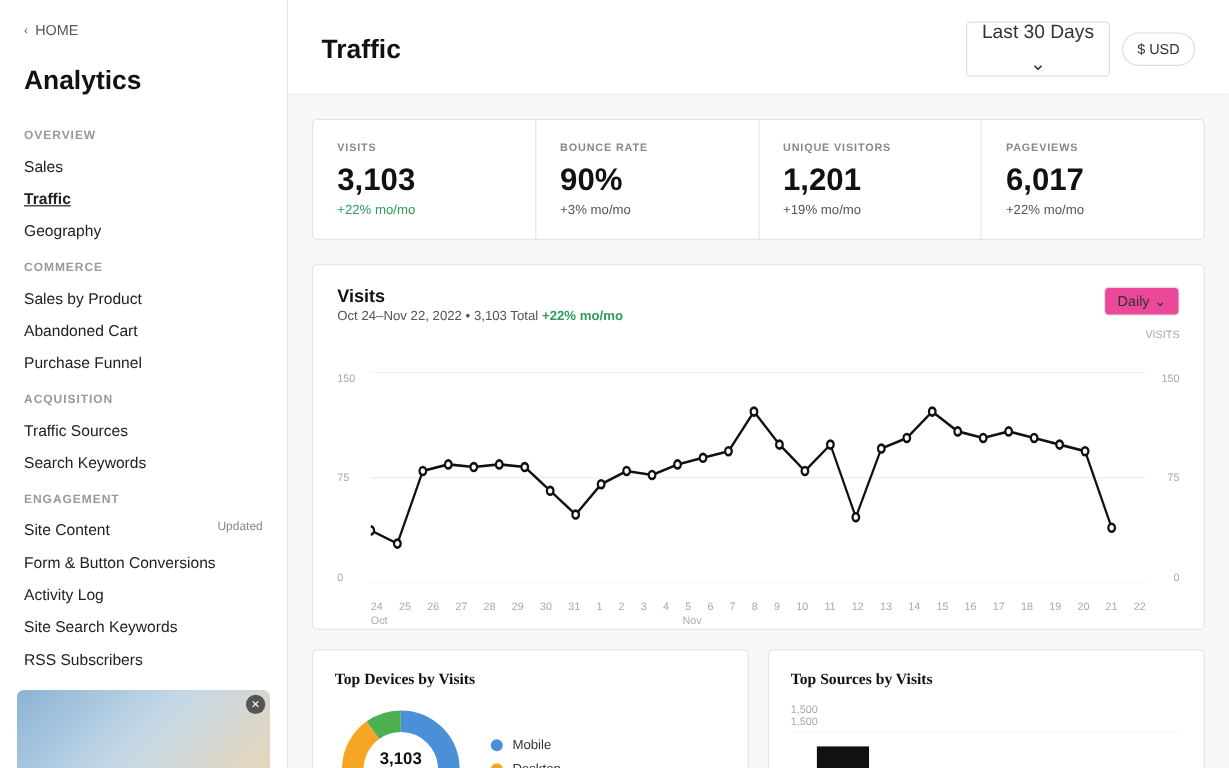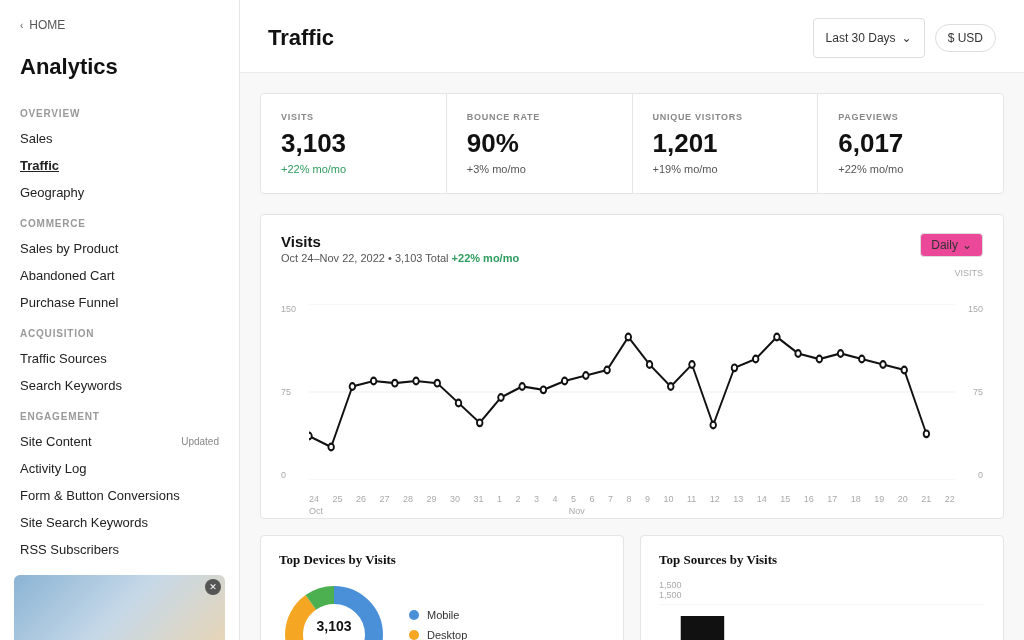--- a/index.html
+++ b/index.html
@@ -23,21 +23,21 @@
     .sidebar-home .chevron { font-size: 10px; }
     .sidebar-title {
       padding: 8px 20px 16px;
       font-size: 22px; font-weight: 700; color: #111;
     }
     .sidebar-section-label {
       padding: 12px 20px 6px;
       font-size: 10px; font-weight: 600; color: #999; letter-spacing: 0.08em; text-transform: uppercase;
     }
     .sidebar-item {
-      display: flex; align-items: center; justify-content: space-between;
+      display: flex; justify-content: space-between;
       padding: 6px 20px;
       font-size: 13px; color: #222; cursor: pointer;
     }
     .sidebar-item.active { font-weight: 700; text-decoration: underline; }
     .sidebar-item .badge {
       font-size: 10px; color: #888; font-weight: 400;
     }
     .sidebar-bottom-image {
       margin: 12px 14px 0;
       height: 72px;
@@ -70,22 +70,22 @@
     .main-header {
       display: flex; align-items: center; justify-content: space-between;
       padding: 18px 28px 14px;
       background: #fff;
       border-bottom: 1px solid #ebebeb;
     }
     .main-title { font-size: 22px; font-weight: 700; color: #111; }
     .header-controls { display: flex; align-items: center; gap: 10px; }
     .date-range-btn {
       display: flex; align-items: center; gap: 6px;
-      padding: 12px 12px; border: 1px solid #ddd; border-radius: 4px;
-      font-size: 12px; color: #333; background: #fff; cursor: pointer;
+      padding: 0 12px; border: 1px solid #ddd; border-radius: 4px;
+      font-size: 16px; color: #333; background: #fff; cursor: pointer; flex-direction: column;
     }
     .currency-btn {
       padding: 6px 12px; border: 1px solid #ddd; border-radius: 14px;
       font-size: 12px; color: #333; background: #fff; cursor: pointer;
     }
 
     
     .stats-row {
       display: flex; gap: 0;
       margin: 20px 20px 0;
@@ -207,24 +207,24 @@
   <div class="sidebar-item">
     <span>Search Keywords</span>
   </div>
 
   <div class="sidebar-section-label">ENGAGEMENT</div>
   <div class="sidebar-item">
     <span>Site Content</span>
     <span class="badge">Updated</span>
   </div>
   <div class="sidebar-item">
+    <span>Form &amp; Button Conversions</span>
+  </div>
+  <div class="sidebar-item">
     <span>Activity Log</span>
-  </div>
-  <div class="sidebar-item">
-    <span>Form &amp; Button Conversions</span>
   </div>
   <div class="sidebar-item">
     <span>Site Search Keywords</span>
   </div>
   <div class="sidebar-item">
     <span>RSS Subscribers</span>
   </div>
 
   <div class="sidebar-bottom-image">
     <div class="sidebar-image-bg"></div>

